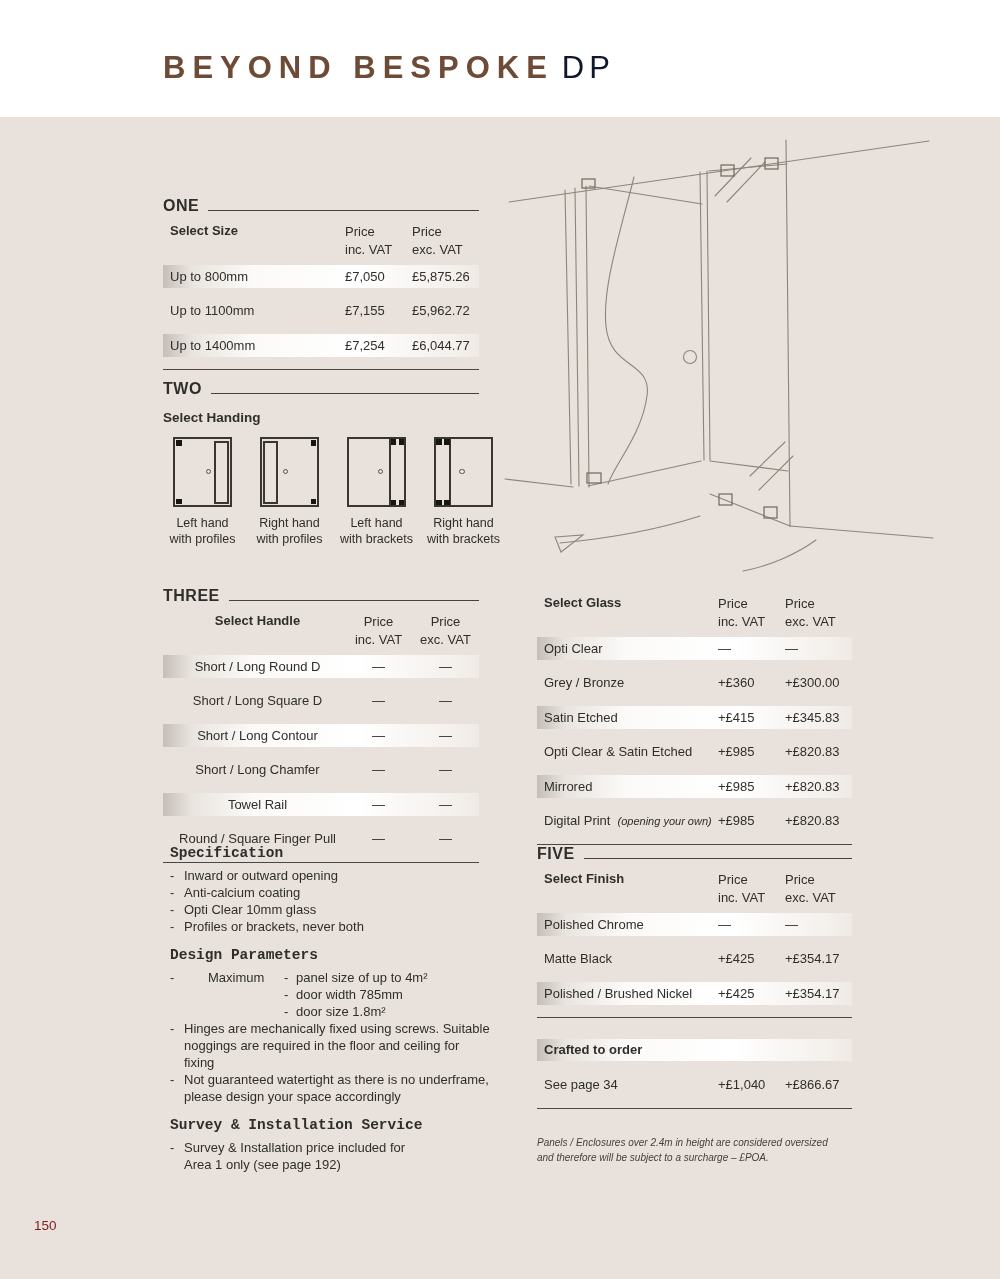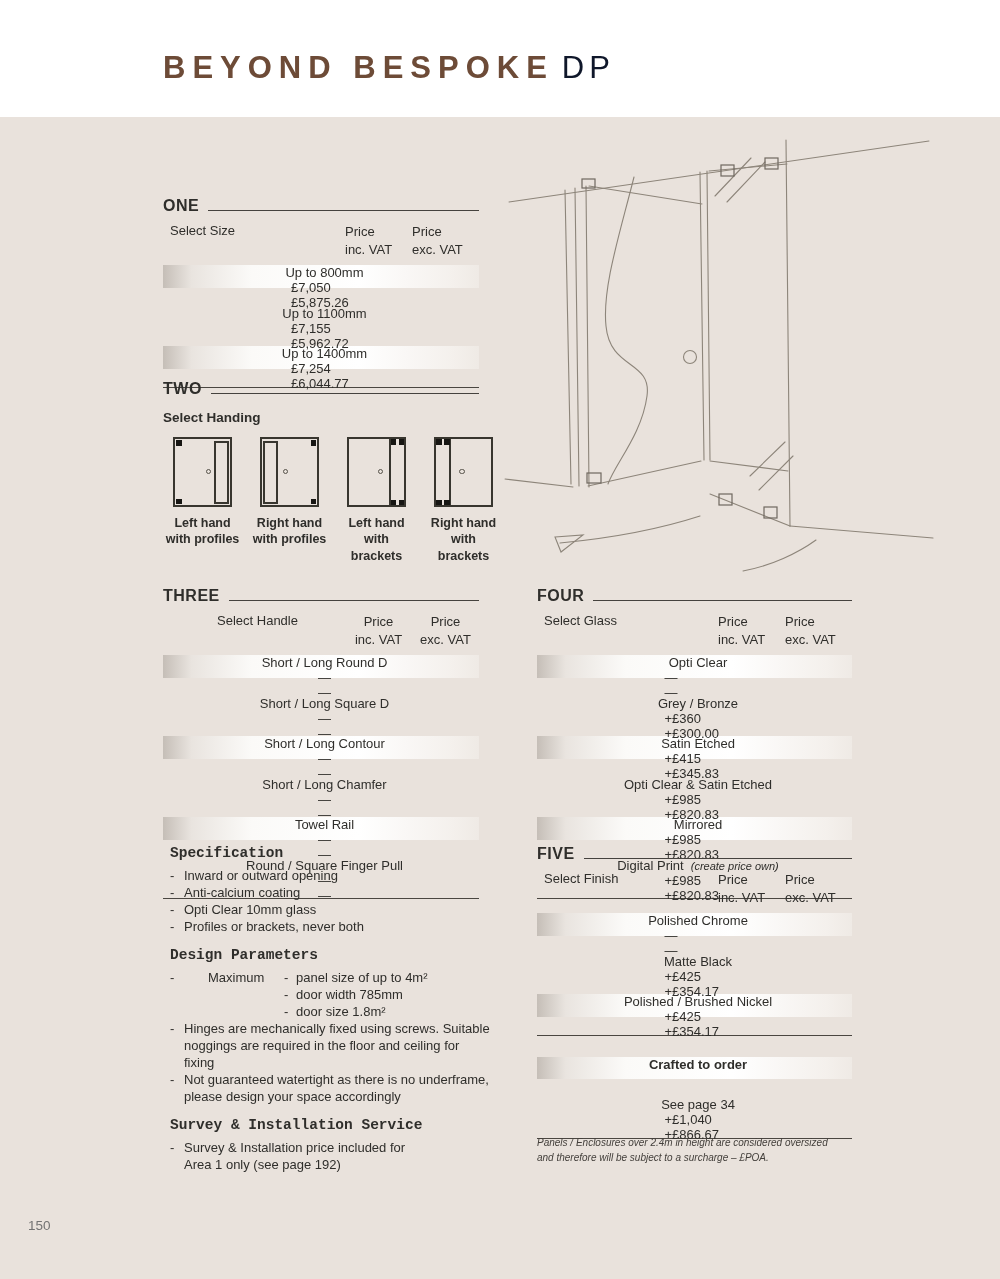--- a/index.html
+++ b/index.html
@@ -18,47 +18,47 @@
 
   section{position:absolute;}
   #sec-one{left:163px;top:197px;width:316px;}
   #sec-two{left:163px;top:380px;width:340px;}
   #sec-three{left:163px;top:587px;width:316px;text-align:center;}
   #sec-four{left:537px;top:587px;width:315px;}
   #spec-block{left:170px;top:845px;width:322px;}
   #sec-five{left:537px;top:845px;width:315px;}
   #footnote{position:absolute;left:537px;top:1136px;width:300px;font-style:italic;
     font-size:10px;line-height:1.45;color:#44403c;}
-  #page-number{position:absolute;left:28px;top:1218px;font-size:13.5px;color:#737373;}
+  #page-number{position:absolute;left:34px;top:1218px;font-size:13.5px;color:#7f1d1d;}
 
   .sec-head{display:flex;align-items:flex-end;}
   .sec-label{font-size:16px;font-weight:bold;letter-spacing:.5px;}
   .sec-rule{flex:1;border-bottom:1.3px solid #45423e;margin-left:9px;margin-bottom:4px;}
 
   .thead{display:flex;padding-left:7px;margin-top:8px;margin-bottom:7px;font-size:13px;}
-  .thead .c1{font-weight:normal;}
+  .thead .c1{font-weight:bold;}
   .pre{white-space:pre-line;line-height:1.35;}
   .c1{flex:1;}
   .c2,.c3{width:67px;flex-shrink:0;}
 
-  .rows > div{display:flex;align-items:center;height:22.5px;margin-bottom:18px;
-    padding-left:7px;font-size:13px;flex-direction:column;}
+  .rows > div{display:flex;align-items:center;height:22.5px;margin-bottom:12px;
+    padding-left:7px;font-size:13px;}
   .rows > div:nth-of-type(odd){
     background:linear-gradient(90deg,#c5beb7 0%,#e9e4df 9%,#fbfaf8 28%,#ffffff 62%,#f4f0ec 92%,#efeae5 100%);
   }
   .tline{border-bottom:1.6px solid #4a4641;margin-top:3px;}
   .note{font-style:italic;font-size:11px;margin-left:4px;}
   .crafted{margin-top:21px;}
   .crafted-header{font-weight:bold;}
 
   
   .subhead{font-size:13.5px;font-weight:bold;margin-top:12px;}
   .opts{display:flex;gap:8px;margin-top:12px;}
   .opt{width:79px;display:flex;flex-direction:column;align-items:center;}
-  .opt-label{font-size:12.5px;line-height:1.3;text-align:center;margin-top:8px;white-space:pre-line;font-weight:bold;}
+  .opt-label{font-size:12.5px;line-height:1.3;text-align:center;margin-top:8px;white-space:pre-line;}
   .diag{position:relative;width:55px;height:66px;border:2px solid #38362f;}
   .diag .bar{position:absolute;top:1.5px;bottom:1.5px;width:11px;border:2px solid #38362f;display:none;}
   .diag .dv{position:absolute;top:0;bottom:0;width:2px;background:#38362f;display:none;}
   .diag .mk{position:absolute;width:5.5px;height:5.5px;background:#171613;display:none;}
   .diag .dot{position:absolute;top:45%;width:3.5px;height:3.5px;border:1px solid #56524a;
     border-radius:50%;background:transparent;}
   .profiles-left .bar{display:block;right:1px;}
   .profiles-left .m1{display:block;top:1px;left:1px;}
   .profiles-left .m2{display:block;bottom:1px;left:1px;}
   .profiles-left .dot{left:56%;}
@@ -278,24 +278,20 @@
       <div>
         <span class="c1">Round / Square Finger Pull</span>
         <span class="c2">—</span>
         <span class="c3">—</span>
       </div>
     </div>
   <div class="tline"></div>
 </section>
 
 <section id="sec-four">
-  <div class="sec-head">
-    <span class="sec-label">FOUR</span>
-    <span class="sec-rule"></span>
-  </div>
   <div class="thead">
     <span class="c1">Select Glass</span>
     <span class="c2 pre">Price
 inc. VAT</span>
     <span class="c3 pre">Price
 exc. VAT</span>
   </div>
   <div class="rows">
 
       <div>
@@ -322,21 +318,21 @@
         <span class="c3">+£820.83</span>
       </div>
 
       <div>
         <span class="c1"><span>Mirrored</span></span>
         <span class="c2">+£985</span>
         <span class="c3">+£820.83</span>
       </div>
 
       <div>
-        <span class="c1"><span>Digital Print</span><span class="note"> (create price own)</span></span>
+        <span class="c1"><span>Digital Print</span><span class="note"> (opening your own)</span></span>
         <span class="c2">+£985</span>
         <span class="c3">+£820.83</span>
       </div>
     </div>
   <div class="tline"></div>
 </section>
 
 <section id="spec-block">
   <div class="text-title">Specification</div>
   <div>

